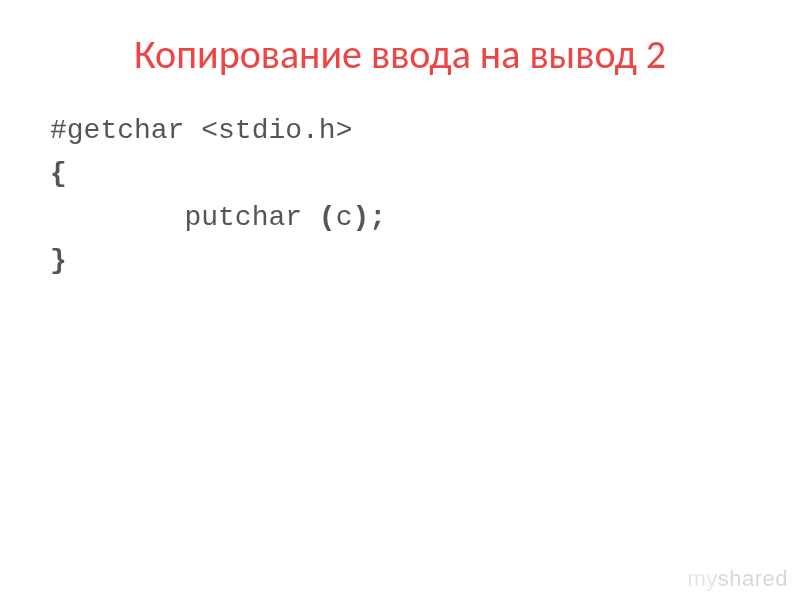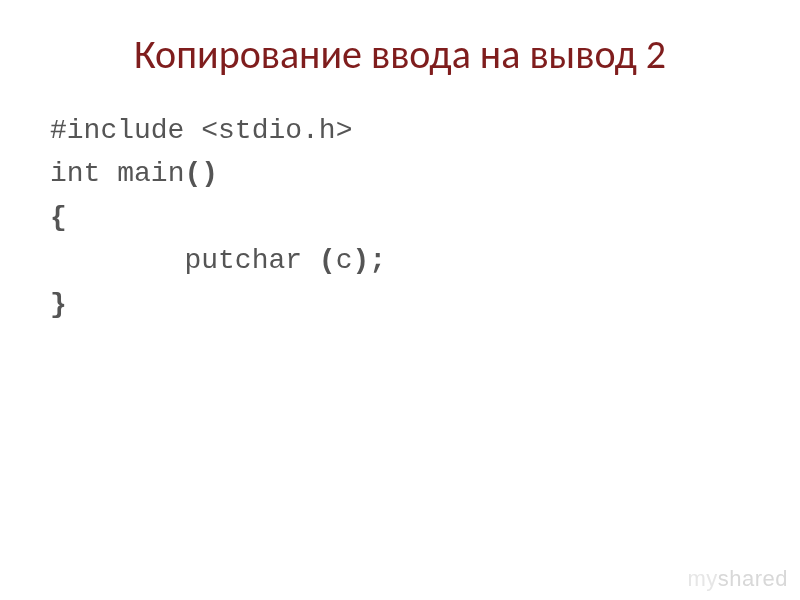--- a/index.html
+++ b/index.html
@@ -15,21 +15,21 @@
       position: relative;
       overflow: hidden;
     }
     .slide {
       padding: 30px 50px 40px 50px;
       height: 100%;
       position: relative;
     }
     .title {
       font-size: 40px;
-      color: #7f1d1d;
+      color: #ef4444;
       text-align: center;
       margin-bottom: 30px;
       font-weight: normal;
     }
     .code-block {
       font-family: "Courier New", Courier, monospace;
       font-size: 28px;
       line-height: 1.55;
       color: #555555;
     }
@@ -52,21 +52,20 @@
       color: #e6e6e6;
     }
   </style>
 </head>
 <body>
 
 <div class="slide">
   <h1 class="title">Копирование ввода на вывод 2</h1>
 
   <div class="code-block">
-    <div class="code-line"><span>#include </span><span>&lt;stdio.h&gt;</span></div>
-    <div class="code-line"><span>int </span><span>main</span><span class="bold">()</span></div>
+    <div class="code-line"><span>#getchar </span><span>&lt;stdio.h&gt;</span></div>
     <div class="code-line bold">{</div>
     <div class="code-line"><span>        putchar </span><span class="bold">(</span><span>c</span><span class="bold">);</span></div>
     <div class="code-line bold">}</div>
   </div>
 </div>
 
 <div class="watermark"><span class="my">my</span><span>shared</span></div>
 
 </body></html>

